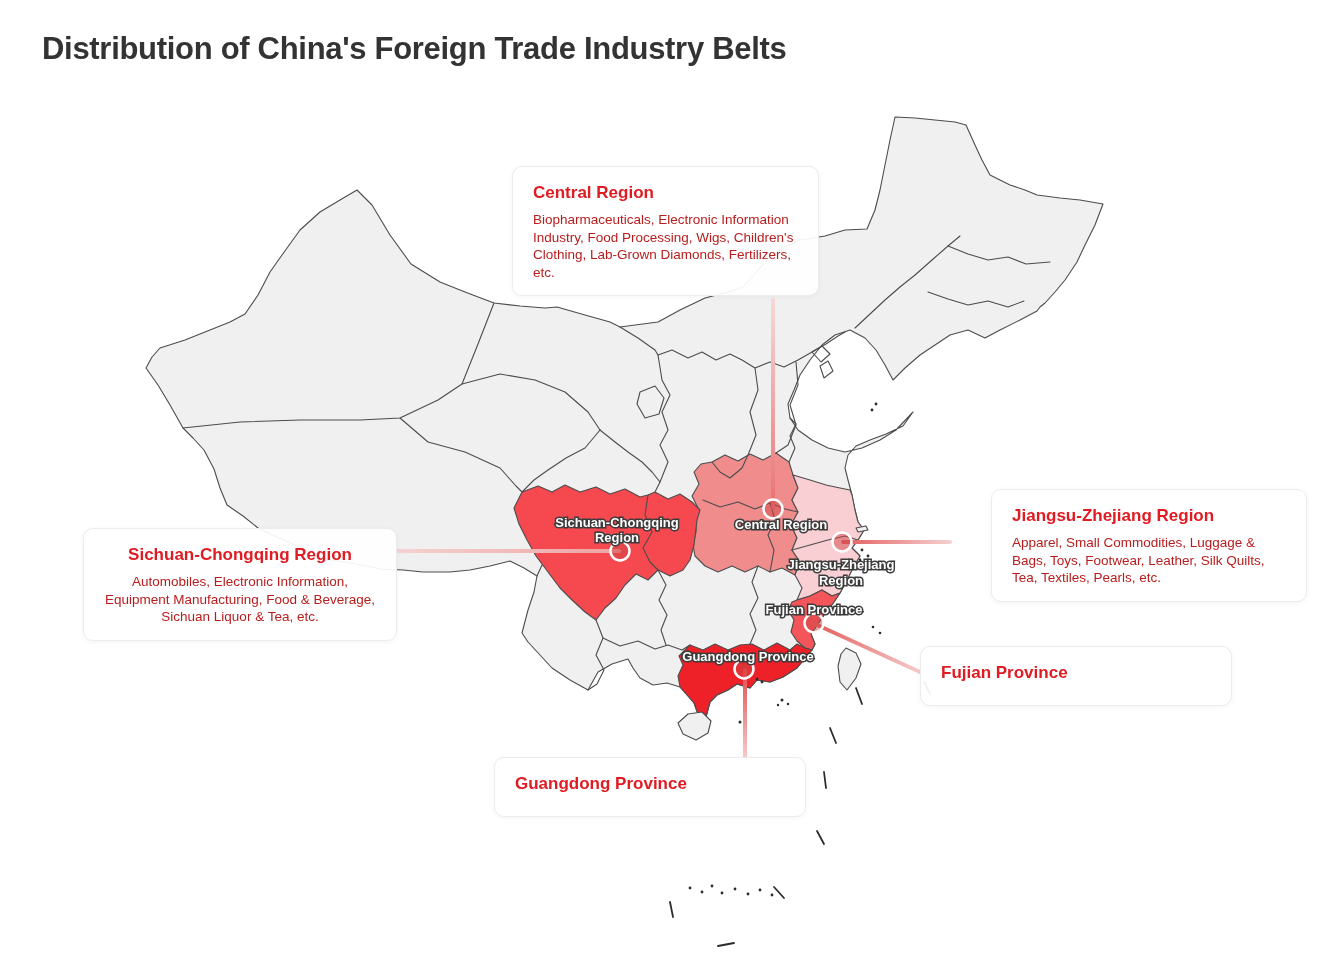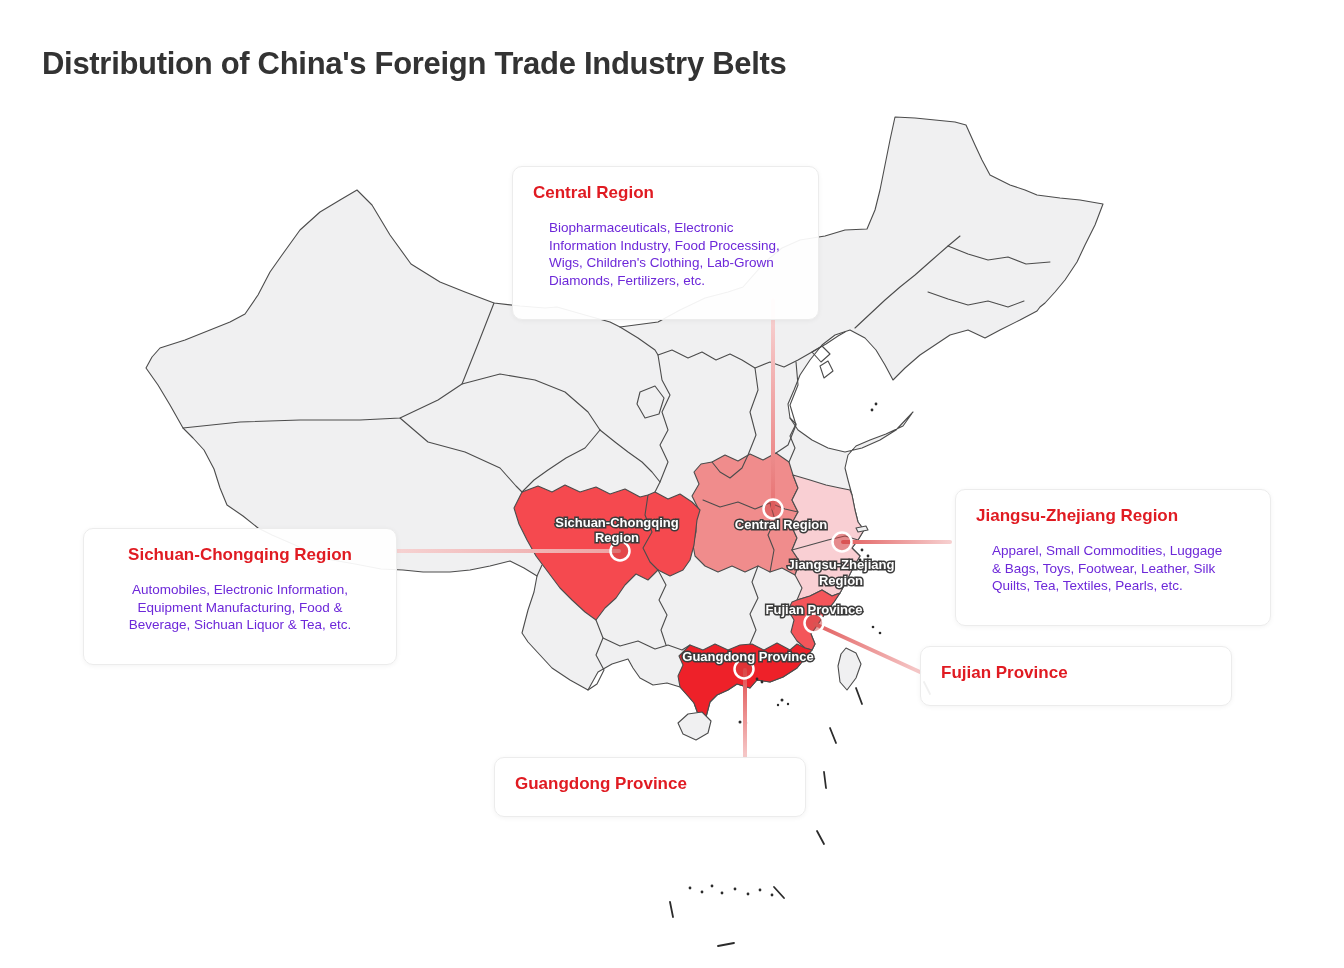--- a/index.html
+++ b/index.html
@@ -1,33 +1,33 @@
 <!DOCTYPE html>
 <html><head>
 <meta charset="utf-8">
 <style>
   html,body{margin:0;padding:0;background:#ffffff;}
   .stage{position:relative;width:1344px;height:968px;background:#ffffff;overflow:hidden;
          font-family:"Liberation Sans", sans-serif;}
-  .page-title{position:absolute;left:42px;top:46px;margin:0;font-size:31px;font-weight:700;
+  .page-title{position:absolute;left:42px;top:31px;margin:0;font-size:31px;font-weight:700;
               color:#333333;letter-spacing:-0.3px;}
   svg.map{position:absolute;left:0;top:0;}
   .prov{stroke:#4c4c4c;stroke-width:1.1;stroke-linejoin:round;}
   .iline{fill:none;stroke:#4c4c4c;stroke-width:1.1;stroke-linejoin:round;stroke-linecap:round;}
   .dash{stroke:#2b2b2b;stroke-width:1.8;stroke-linecap:round;}
   .idot{fill:#2b2b2b;}
   .conn{fill:none;stroke-width:4;stroke-linecap:round;}
   .marker{fill:rgba(210,70,70,0.5);stroke:#ffffff;stroke-width:2.5;}
   .maplabel{font-family:"Liberation Sans",sans-serif;font-size:13px;font-weight:700;fill:#ffffff;
             stroke:#3b3b3b;stroke-width:3px;paint-order:stroke;text-anchor:middle;}
   .callout{position:absolute;box-sizing:border-box;background:rgba(255,255,255,0.93);
            border:1px solid #ececec;border-radius:10px;padding:16px 20px 14px 20px;
            box-shadow:0 1px 5px rgba(0,0,0,0.05);}
   .callout h2{margin:0 0 8px 0;font-size:17px;font-weight:700;color:#e01b22;}
-  .callout p{margin:16px;font-size:13.5px;line-height:1.3;color:#6d28d9;}
+  .callout p{margin:0;font-size:13.5px;line-height:1.3;color:#b91c1c;}
 </style>
 </head>
 <body>
 
 <div class="stage">
 
   <h1 class="page-title">Distribution of China's Foreign Trade Industry Belts</h1>
 
   <svg class="map" width="1344" height="968" viewBox="0 0 1344 968">
     <defs>
@@ -186,21 +186,21 @@
   <div class="callout" style="left:512px;top:166px;width:307px;">
     <h2>Central Region</h2>
     <p>Biopharmaceuticals, Electronic Information Industry, Food Processing, Wigs, Children's Clothing, Lab-Grown Diamonds, Fertilizers, etc.</p>
   </div>
 
   <div class="callout" style="left:83px;top:528px;width:314px;text-align:center;">
     <h2>Sichuan-Chongqing Region</h2>
     <p>Automobiles, Electronic Information, Equipment Manufacturing, Food &amp; Beverage, Sichuan Liquor &amp; Tea, etc.</p>
   </div>
 
-  <div class="callout" style="left:955px;top:489px;width:316px;">
+  <div class="callout" style="left:991px;top:489px;width:316px;">
     <h2>Jiangsu-Zhejiang Region</h2>
     <p>Apparel, Small Commodities, Luggage &amp; Bags, Toys, Footwear, Leather, Silk Quilts, Tea, Textiles, Pearls, etc.</p>
   </div>
 
   <div class="callout" style="left:920px;top:646px;width:312px;">
     <h2>Fujian Province</h2>
   </div>
 
   <div class="callout" style="left:494px;top:757px;width:312px;">
     <h2>Guangdong Province</h2>

